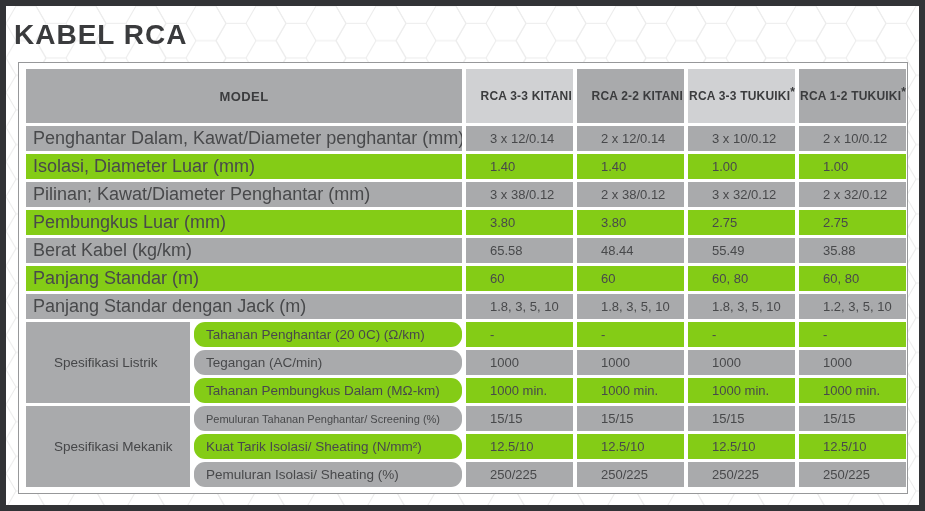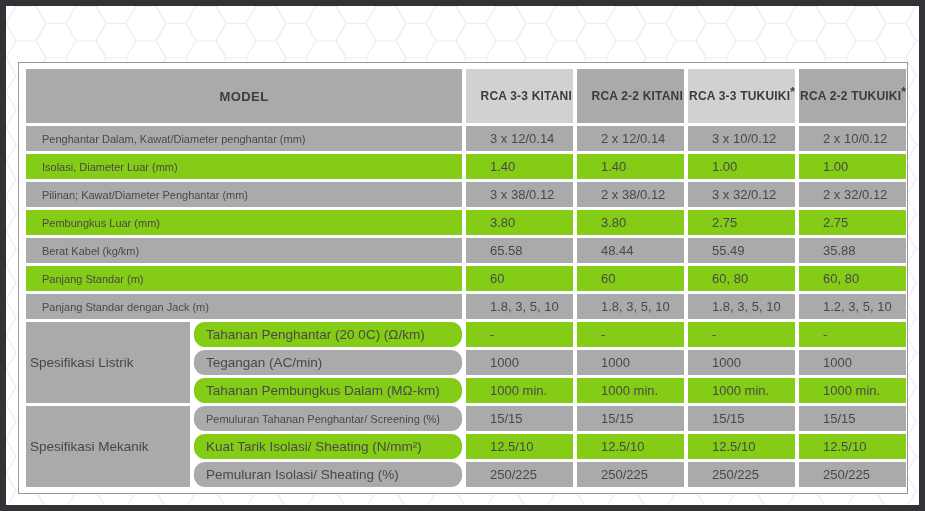--- a/index.html
+++ b/index.html
@@ -33,47 +33,48 @@
   .col-th   { font-size:12px; text-align:right; letter-spacing:0.2px; }
   .col-th .sup { position:relative; top:-4px; font-size:12px; }
 
   .hlight { background:#d0d1d3; }
   .hdark  { background:#a9aaac; }
 
   tbody td { height:25px; color:#48494b; }
   td.dark  { background:#a9aaac; }
   td.light { background:#84cc16; }
 
-  td.lbl { font-size:11px; padding-left:16px; text-align:left; }
+  td.lbl { font-size:18px; padding-left:7px; text-align:left; }
   td.sub { font-size:13.5px; padding-left:12px; text-align:left;border-radius:11px; }
   td.sub.small { font-size:11px; }
   td.val { font-size:13px; padding-left:24px; text-align:left; }
   td.grp {
     background:#a9aaac; font-size:13.5px; color:#454648;
-    padding-left:4px; vertical-align:middle; text-align:left;
+    padding-left:28px; vertical-align:middle; text-align:left;
   }
 </style>
 </head>
 <body>
 
 <div class="page">
 
   <svg class="hexbg" xmlns="http://www.w3.org/2000/svg">
     <defs>
       <path id="hx" d="M10,0 L30,0 L40,17.32 L30,34.64 L10,34.64 L0,17.32 Z" fill="none" stroke="#ececec" stroke-width="1.1"></path>
       <pattern id="hexpat" width="60" height="34.64" patternUnits="userSpaceOnUse">
         <use href="#hx"></use>
         <use href="#hx" transform="translate(30,17.32)"></use>
         <use href="#hx" transform="translate(30,-17.32)"></use>
       </pattern>
     </defs>
     <rect x="0" y="0" width="100%" height="100%" fill="#ffffff"></rect>
     <rect x="0" y="0" width="100%" height="100%" fill="url(#hexpat)"></rect>
   </svg>
 
+  <h1 class="title">KABEL RCA</h1>
 
   <div class="panel">
     <table class="spec">
       <colgroup>
         <col style="width:164px">
         <col style="width:268px">
         <col style="width:107px">
         <col style="width:107px">
         <col style="width:107px">
         <col style="width:107px">
@@ -84,21 +85,21 @@
           <th class="col-th hlight">
             <span>RCA 3-3 KITANI</span><span class="sup"></span>
           </th>
           <th class="col-th hdark">
             <span>RCA 2-2 KITANI</span><span class="sup"></span>
           </th>
           <th class="col-th hlight">
             <span>RCA 3-3 TUKUIKI</span><span class="sup">*</span>
           </th>
           <th class="col-th hdark">
-            <span>RCA 2-2 TUKUIKI</span><span class="sup">*</span>
+            <span>RCA 1-2 TUKUIKI</span><span class="sup">*</span>
           </th>
         </tr>
       </thead>
       <tbody>
           <tr>
             <td class="lbl dark" colspan="2">Penghantar Dalam, Kawat/Diameter penghantar (mm)</td>
             <td class="val dark">3 x 12/0.14</td>
             <td class="val dark">2 x 12/0.14</td>
             <td class="val dark">3 x 10/0.12</td>
             <td class="val dark">2 x 10/0.12</td>

